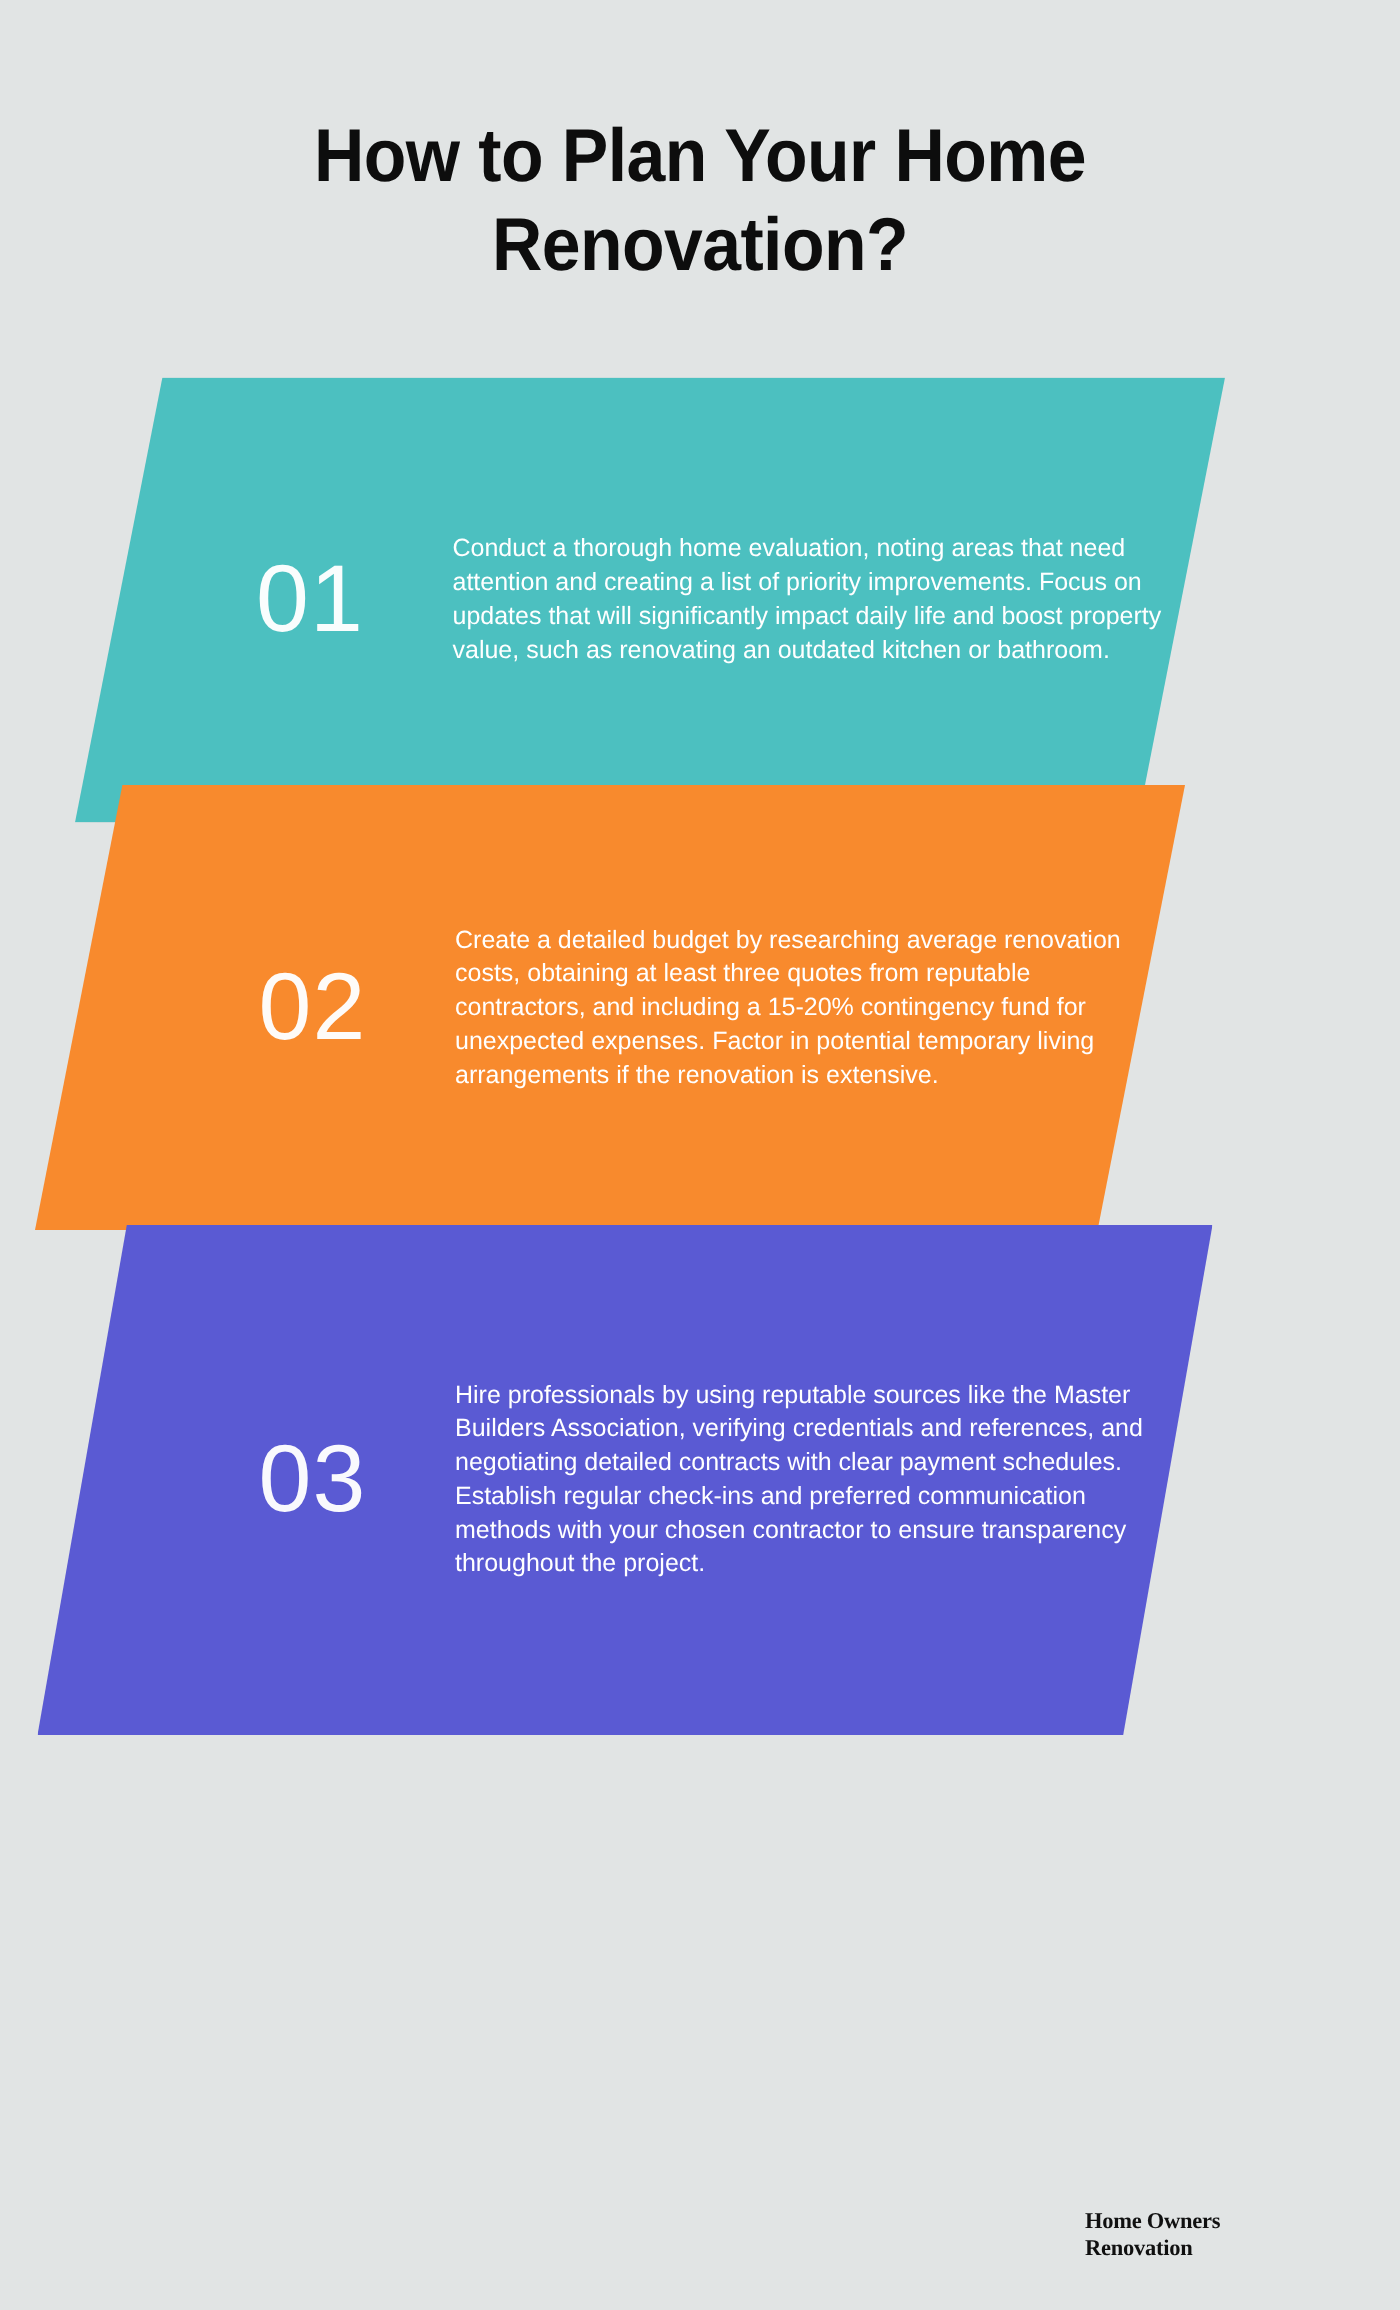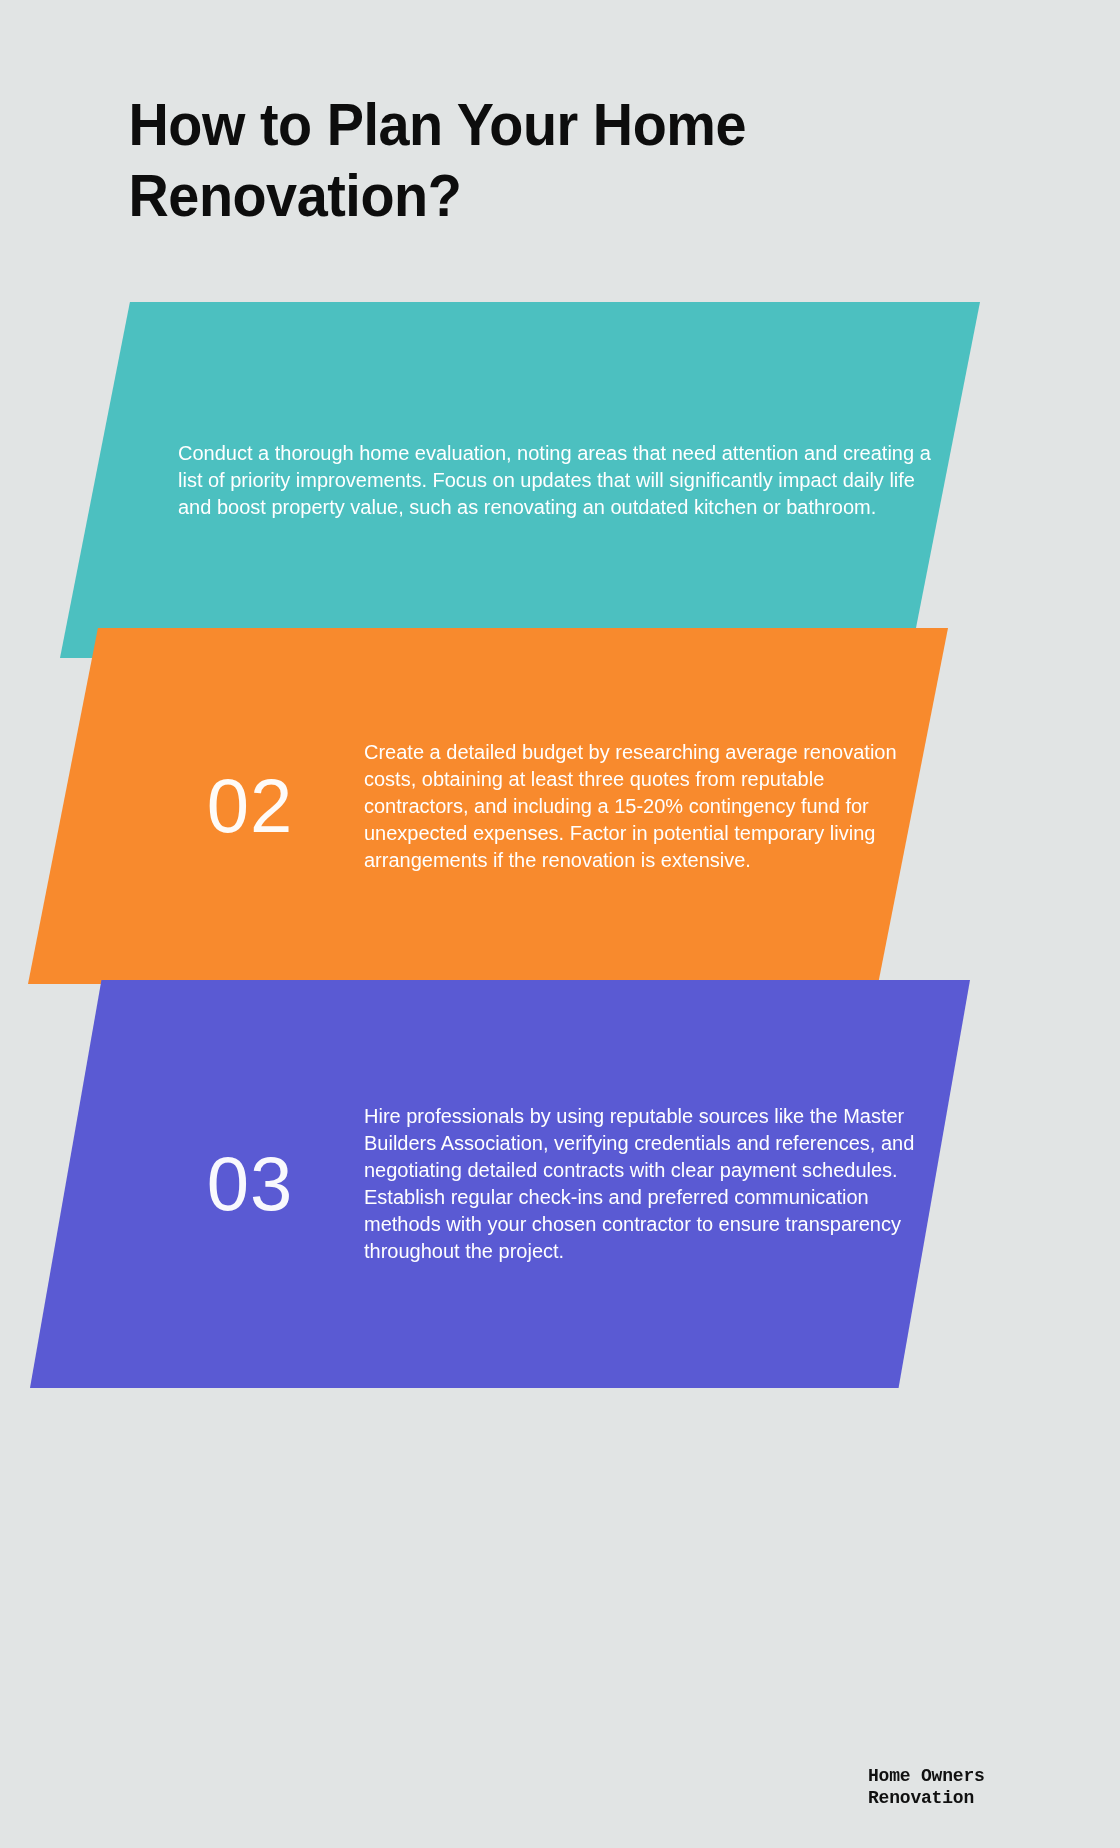--- a/index.html
+++ b/index.html
@@ -21,20 +21,21 @@
     height: 1848px;
     background: #e1e4e4;
   }
 
   
   .title-wrap {
     position: absolute;
     left: 0;
     top: 90px;
     width: 1120px;
+    text-align: center;
     padding: 0 96px;
     box-sizing: border-box;
   }
   .title {
     font-family: "Liberation Sans Narrow", "Liberation Sans", sans-serif;
     font-weight: bold;
     font-size: 60px;
     line-height: 1.18;
     color: #0d0d0d;
     letter-spacing: -0.5px;
@@ -135,21 +136,21 @@
   .logo-mark {
     font-family: "Liberation Sans Narrow", "Liberation Sans", sans-serif;
     font-weight: bold;
     font-size: 52px;
     line-height: 0.95;
     color: #4cb857;
     letter-spacing: -1px;
     margin: 0;
   }
   .logo-sub {
-    font-family: Liberation Mono, monospace;
+    font-family: Liberation Serif, serif;
     font-weight: bold;
     font-size: 18px;
     line-height: 1.22;
     color: #101010;
     margin: 3px 0 0 0;
     letter-spacing: -0.2px;
   }
 </style>
 </head>
 <body>
@@ -157,20 +158,21 @@
 <div id="infographic">
 
   <div class="title-wrap">
     <h1 class="title"><span>How to Plan Your Home</span> <span>Renovation?</span></h1>
   </div>
 
   <div class="panels">
 
     <div class="panel" id="panel-1">
       <div class="panel-inner">
+        <div class="panel-number">01</div>
         <div class="panel-text">Conduct a thorough home evaluation, noting areas that need attention and creating a list of priority improvements. Focus on updates that will significantly impact daily life and boost property value, such as renovating an outdated kitchen or bathroom.</div>
       </div>
     </div>
 
     <div class="panel" id="panel-2">
       <div class="panel-inner">
         <div class="panel-number">02</div>
         <div class="panel-text">Create a detailed budget by researching average renovation costs, obtaining at least three quotes from reputable contractors, and including a 15-20% contingency fund for unexpected expenses. Factor in potential temporary living arrangements if the renovation is extensive.</div>
       </div>
     </div>

